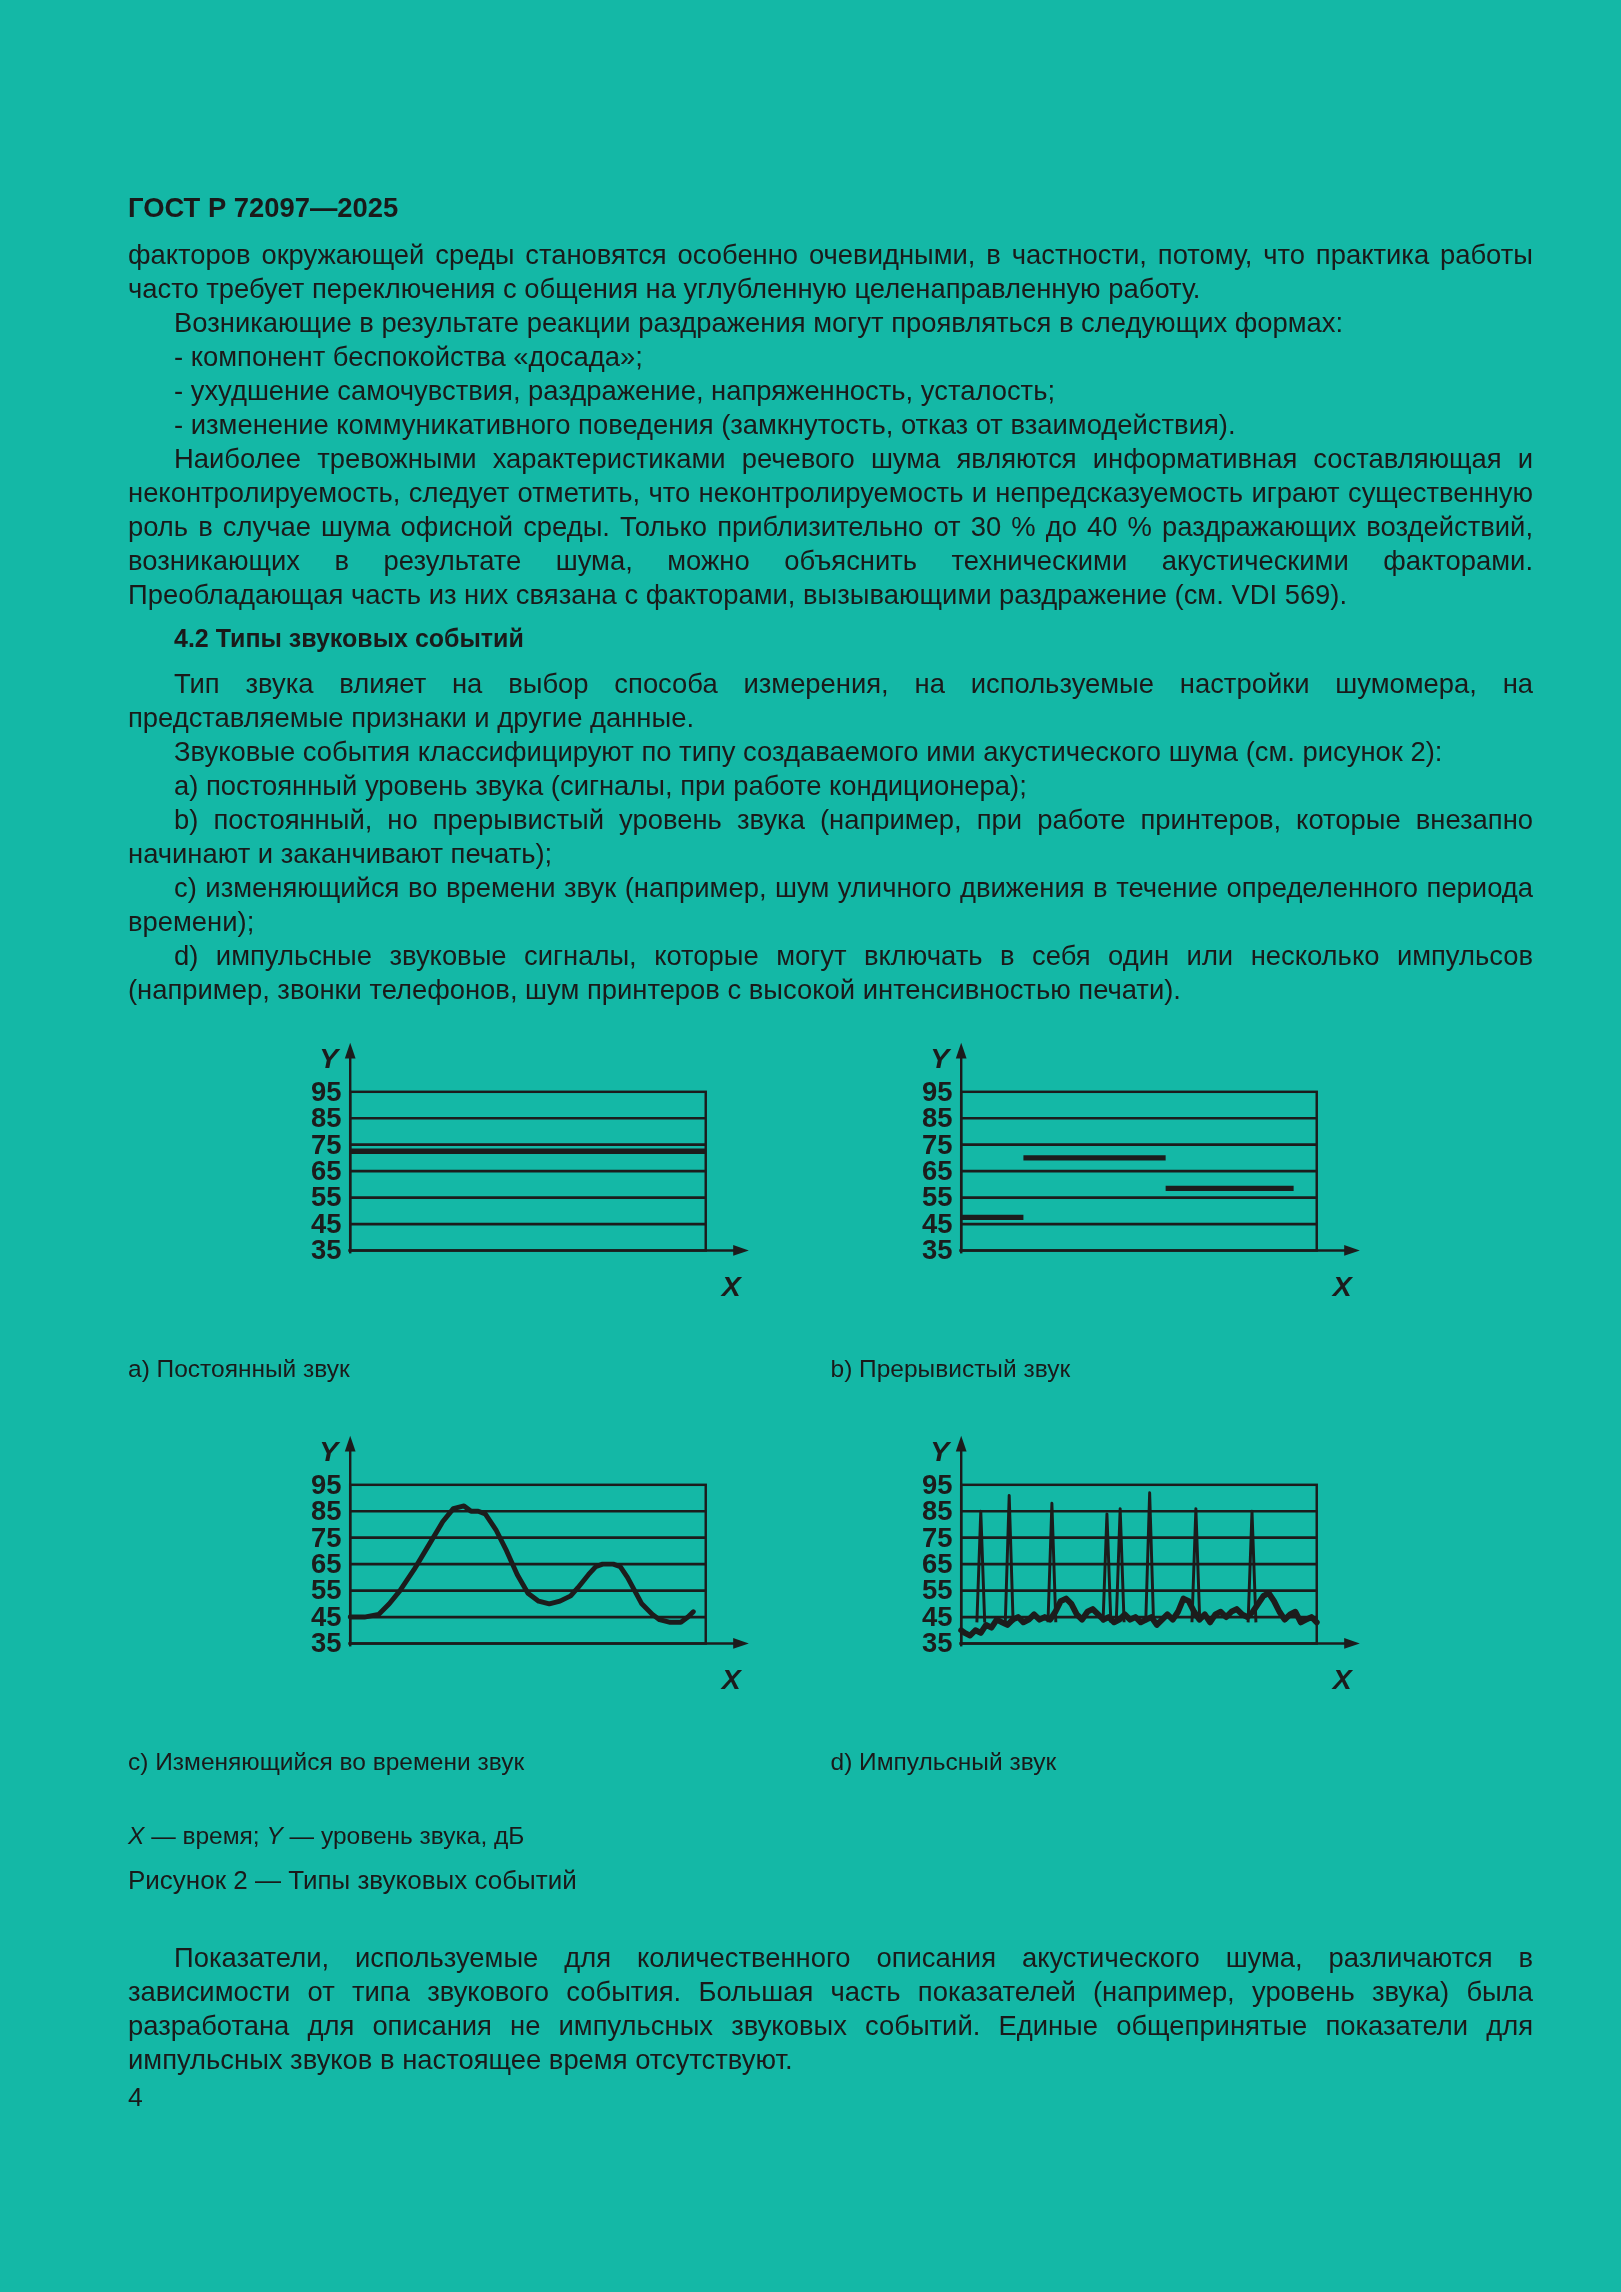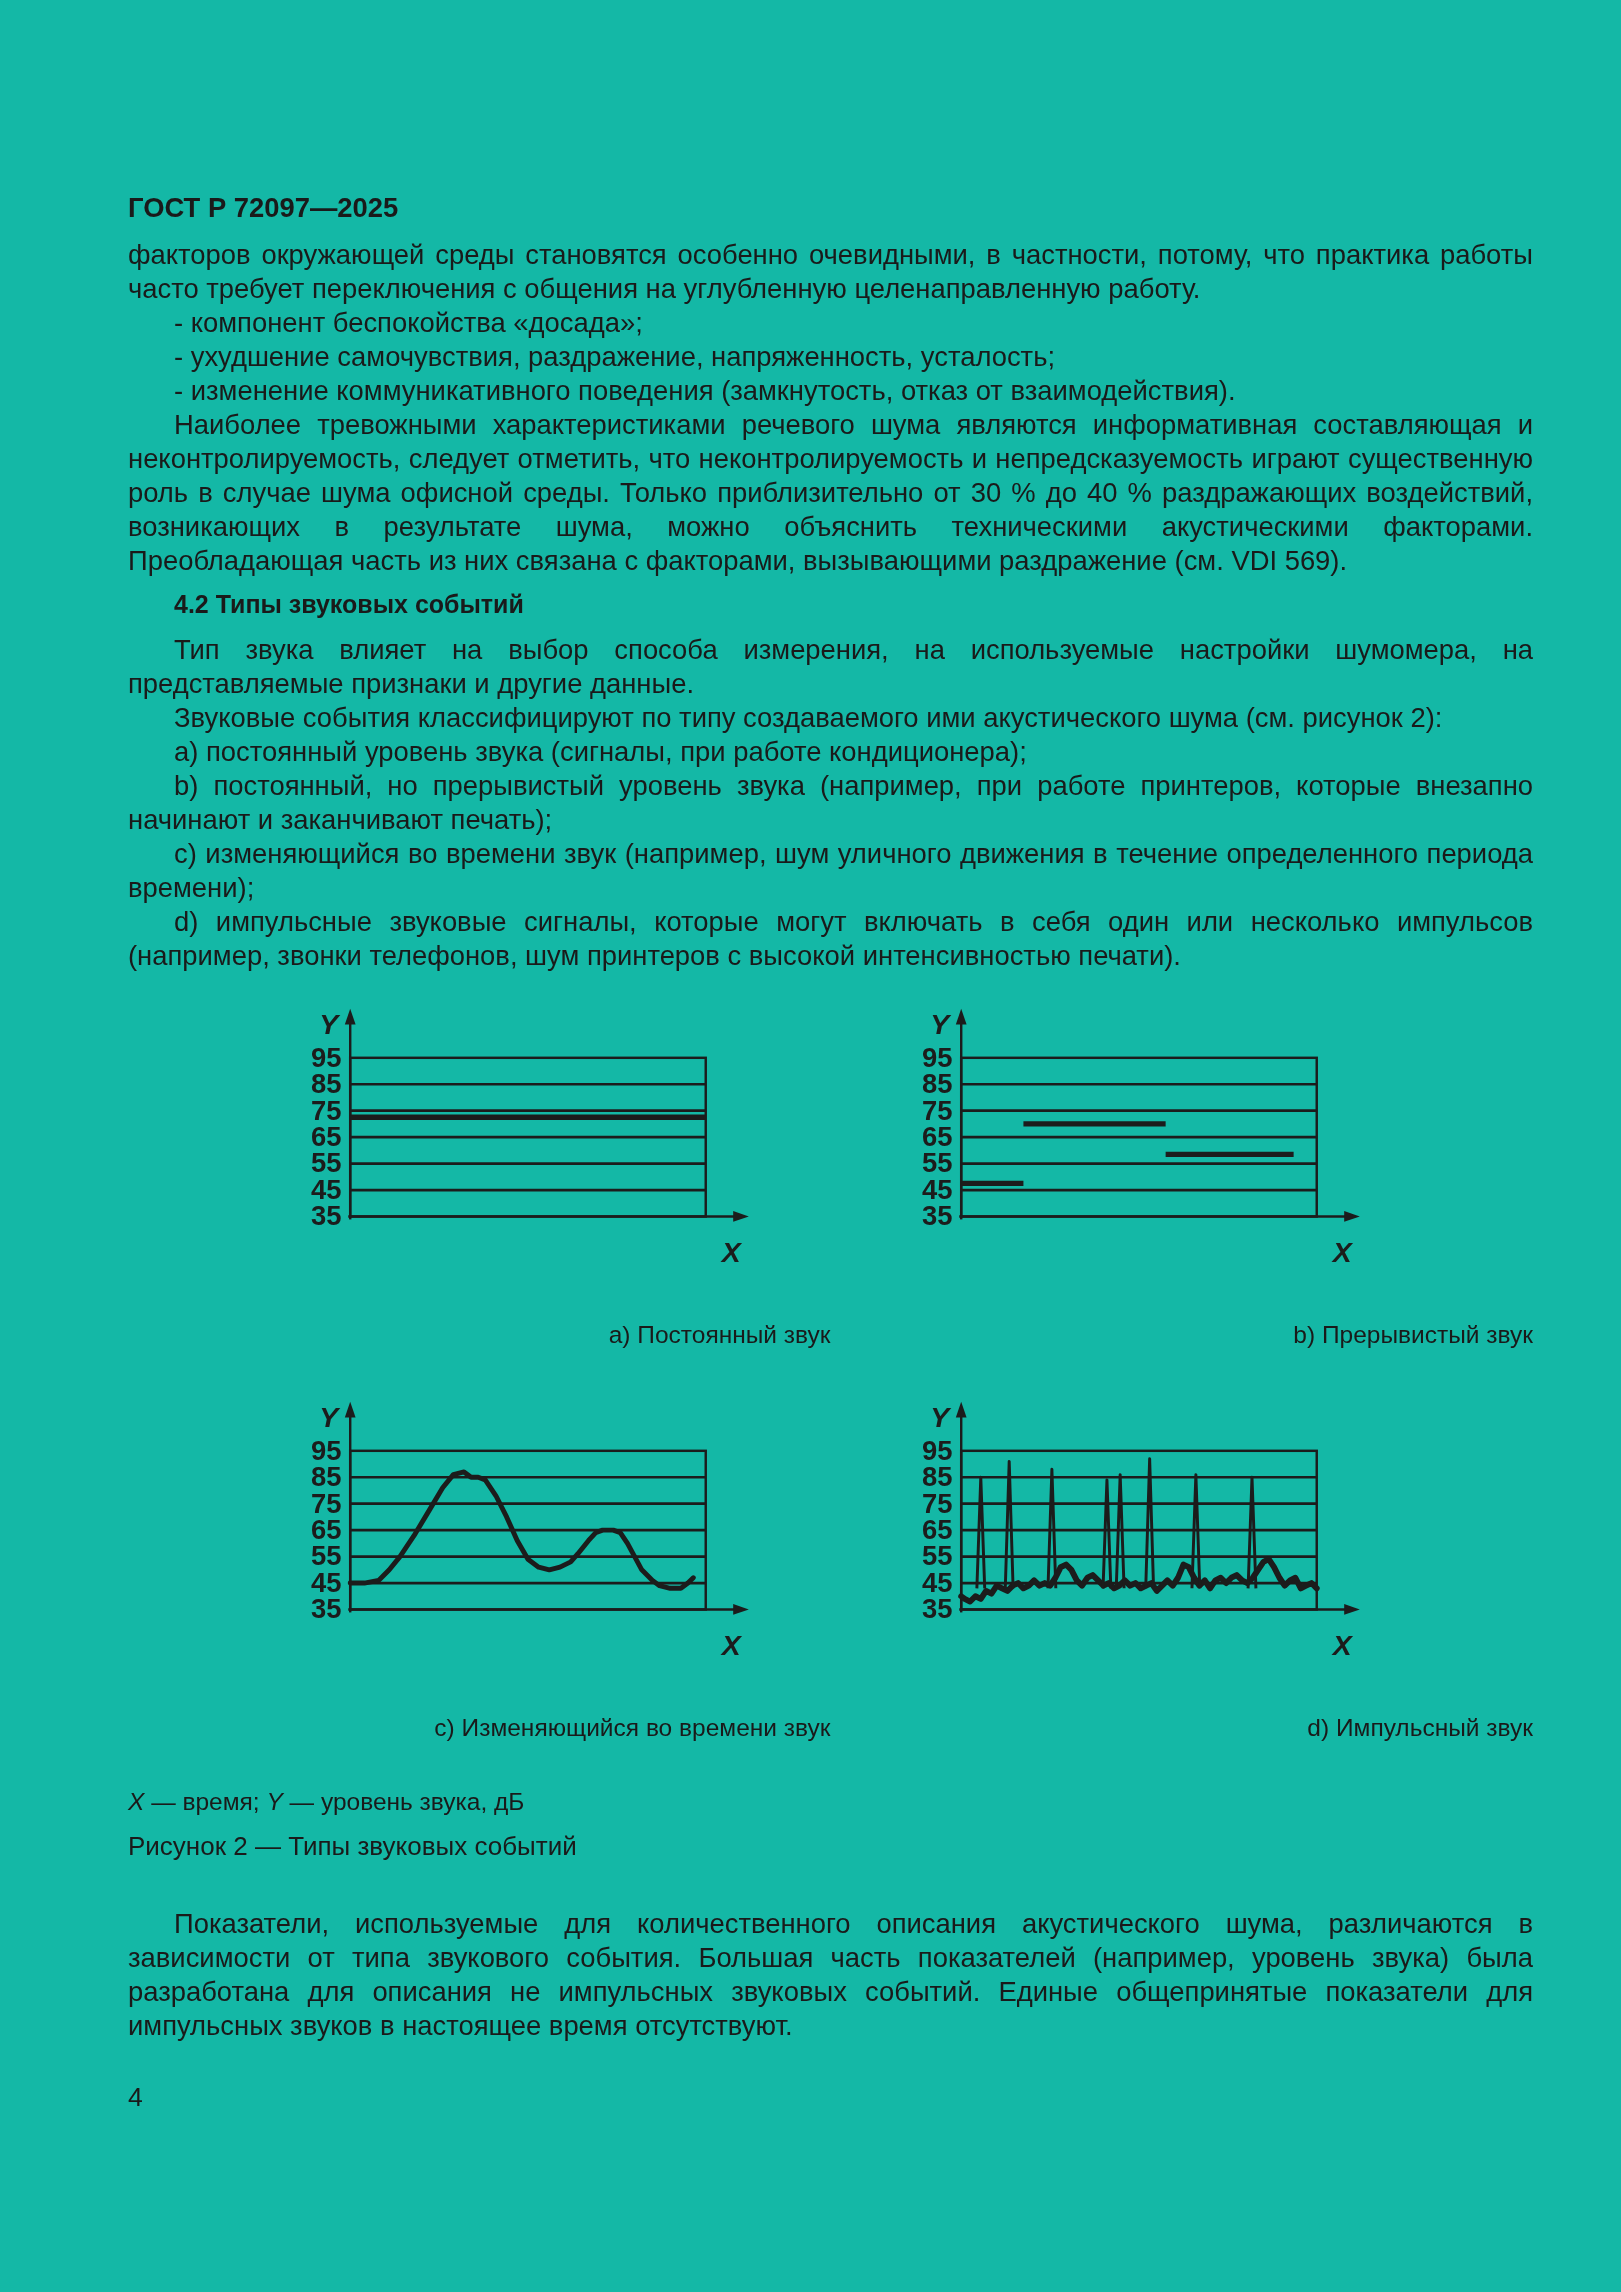--- a/index.html
+++ b/index.html
@@ -27,21 +27,21 @@
   .figure{margin-top:27.4px;}
   .fig-grid{
     display:grid;
     grid-template-columns:1fr 1fr;
   }
   .cell{display:flex;justify-content:center;}
   .cell svg{display:block;}
   .cell.left svg{position:relative;left:47px;}
   .cell.right svg{position:relative;left:-44px;}
   .subcap{
-    text-align:right;font-size:24.5px;line-height:29px;
+    text-align:left;font-size:24.5px;line-height:29px;
     margin-top:33px;
   }
   .row2{margin-top:45px;}
   .legend{
     text-align:left;font-size:24.5px;line-height:29px;
     margin-top:45px;white-space:pre-wrap;
   }
   .figcaption{
     font-size:26px;line-height:31px;
     margin-top:15.7px;
@@ -53,20 +53,21 @@
   }
 </style>
 </head>
 <body>
 
 <div class="page">
 
   <div class="doc-header">ГОСТ Р 72097—2025</div>
 
   <p class="just">факторов окружающей среды становятся особенно очевидными, в частности, потому, что практика работы часто требует переключения с общения на углубленную целенаправленную работу.</p>
+  <p class="just ind">Возникающие в результате реакции раздражения могут проявляться в следующих формах:</p>
   <p class="ind">- компонент беспокойства «досада»;</p>
   <p class="ind">- ухудшение самочувствия, раздражение, напряженность, усталость;</p>
   <p class="ind">- изменение коммуникативного поведения (замкнутость, отказ от взаимодействия).</p>
   <p class="just ind">Наиболее тревожными характеристиками речевого шума являются информативная составляющая и неконтролируемость, следует отметить, что неконтролируемость и непредсказуемость играют существенную роль в случае шума офисной среды. Только приблизительно от 30 % до 40 % раздражающих воздействий, возникающих в результате шума, можно объяснить техническими акустическими факторами. Преобладающая часть из них связана с факторами, вызывающими раздражение (см. VDI 569).</p>
 
   <h2 class="sec">4.2 Типы звуковых событий</h2>
 
   <p class="just ind">Тип звука влияет на выбор способа измерения, на используемые настройки шумомера, на представляемые признаки и другие данные.</p>
   <p class="just ind">Звуковые события классифицируют по типу создаваемого ими акустического шума (см. рисунок 2):</p>
   <p class="just ind">a) постоянный уровень звука (сигналы, при работе кондиционера);</p>

